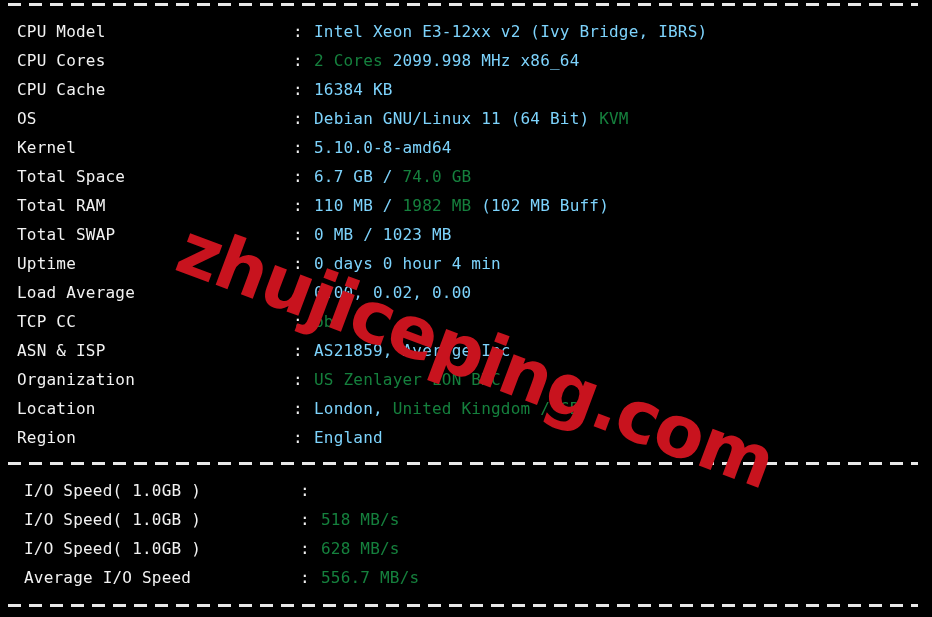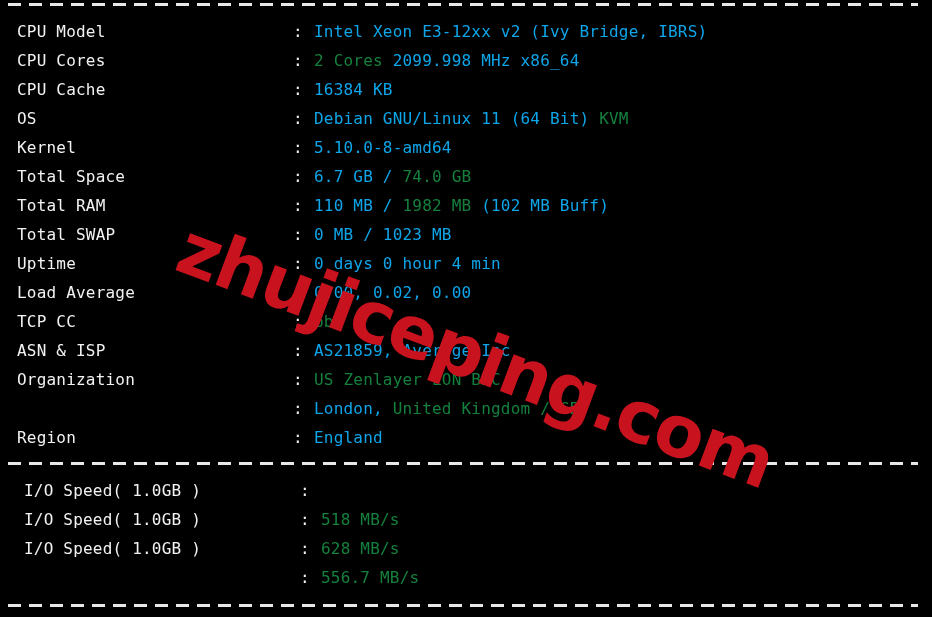--- a/index.html
+++ b/index.html
@@ -70,21 +70,21 @@
     top: 0;
     color: #f2f2f2;
   }
   .value {
     position: absolute;
     left: 314px;
     top: 0;
     letter-spacing: 0.2px;
   }
 
-  .c-cyan   { color: #0ea5e9; }
+  .c-cyan   { color: #7dd3fc; }
   .c-yellow { color: #15803d; }
 
   
   #watermark {
     position: absolute;
     left: 196px;
     top: 206px;
     transform: rotate(20.5deg);
     transform-origin: left top;
     font-family: "DejaVu Sans", "Liberation Sans", sans-serif;
@@ -111,30 +111,30 @@
       <div class="row"><span class="label">OS</span><span class="colon">:</span><span class="value"><span class="c-cyan">Debian GNU/Linux 11 (64 Bit) </span><span class="c-yellow">KVM</span></span></div>
       <div class="row"><span class="label">Kernel</span><span class="colon">:</span><span class="value"><span class="c-cyan">5.10.0-8-amd64</span></span></div>
       <div class="row"><span class="label">Total Space</span><span class="colon">:</span><span class="value"><span class="c-cyan">6.7 GB </span><span class="c-cyan">/ </span><span class="c-yellow">74.0 GB</span></span></div>
       <div class="row"><span class="label">Total RAM</span><span class="colon">:</span><span class="value"><span class="c-cyan">110 MB </span><span class="c-cyan">/ </span><span class="c-yellow">1982 MB</span><span class="c-cyan"> (102 MB Buff)</span></span></div>
       <div class="row"><span class="label">Total SWAP</span><span class="colon">:</span><span class="value"><span class="c-cyan">0 MB / 1023 MB</span></span></div>
       <div class="row"><span class="label">Uptime</span><span class="colon">:</span><span class="value"><span class="c-cyan">0 days 0 hour 4 min</span></span></div>
       <div class="row"><span class="label">Load Average</span><span class="colon">:</span><span class="value"><span class="c-cyan">0.00, 0.02, 0.00</span></span></div>
       <div class="row"><span class="label">TCP CC</span><span class="colon">:</span><span class="value"><span class="c-yellow">bbr</span></span></div>
       <div class="row"><span class="label">ASN &amp; ISP</span><span class="colon">:</span><span class="value"><span class="c-cyan">AS21859, Average Inc</span></span></div>
       <div class="row"><span class="label">Organization</span><span class="colon">:</span><span class="value"><span class="c-yellow">US Zenlayer LON BMC</span></span></div>
-      <div class="row"><span class="colon">:</span><span class="value"><span class="c-cyan">London, </span><span class="c-yellow">United Kingdom / GB</span></span></div>
+      <div class="row"><span class="label">Location</span><span class="colon">:</span><span class="value"><span class="c-cyan">London, </span><span class="c-yellow">United Kingdom / GB</span></span></div>
       <div class="row"><span class="label">Region</span><span class="colon">:</span><span class="value"><span class="c-cyan">England</span></span></div>
     </div>
 
   <div class="sep" id="sep-middle"></div>
 
   <div class="block" id="block-iospeed">
       <div class="row"><span class="label">I/O Speed( 1.0GB )</span><span class="colon">:</span></div>
       <div class="row"><span class="label">I/O Speed( 1.0GB )</span><span class="colon">:</span><span class="value"><span class="c-yellow">518 MB/s</span></span></div>
       <div class="row"><span class="label">I/O Speed( 1.0GB )</span><span class="colon">:</span><span class="value"><span class="c-yellow">628 MB/s</span></span></div>
-      <div class="row"><span class="colon">:</span><span class="value"><span class="c-yellow">556.7 MB/s</span></span></div>
+      <div class="row"><span class="label">Average I/O Speed</span><span class="colon">:</span><span class="value"><span class="c-yellow">556.7 MB/s</span></span></div>
     </div>
 
   <div class="sep" id="sep-bottom"></div>
 
   <div id="watermark">zhujiceping.com</div>
 
 </div>
 
 </body></html>

